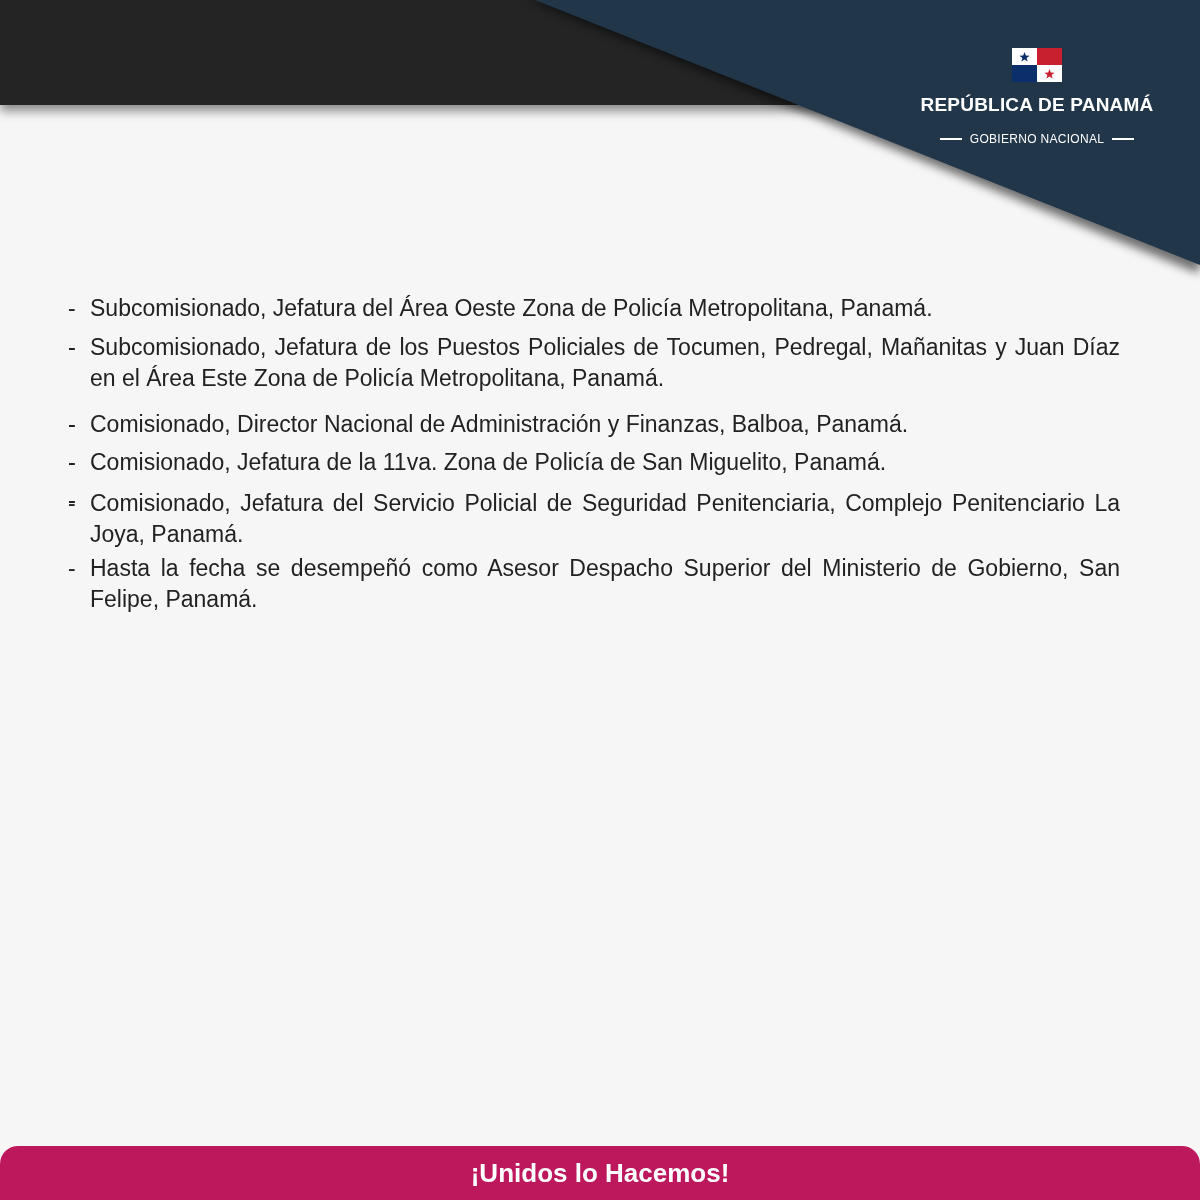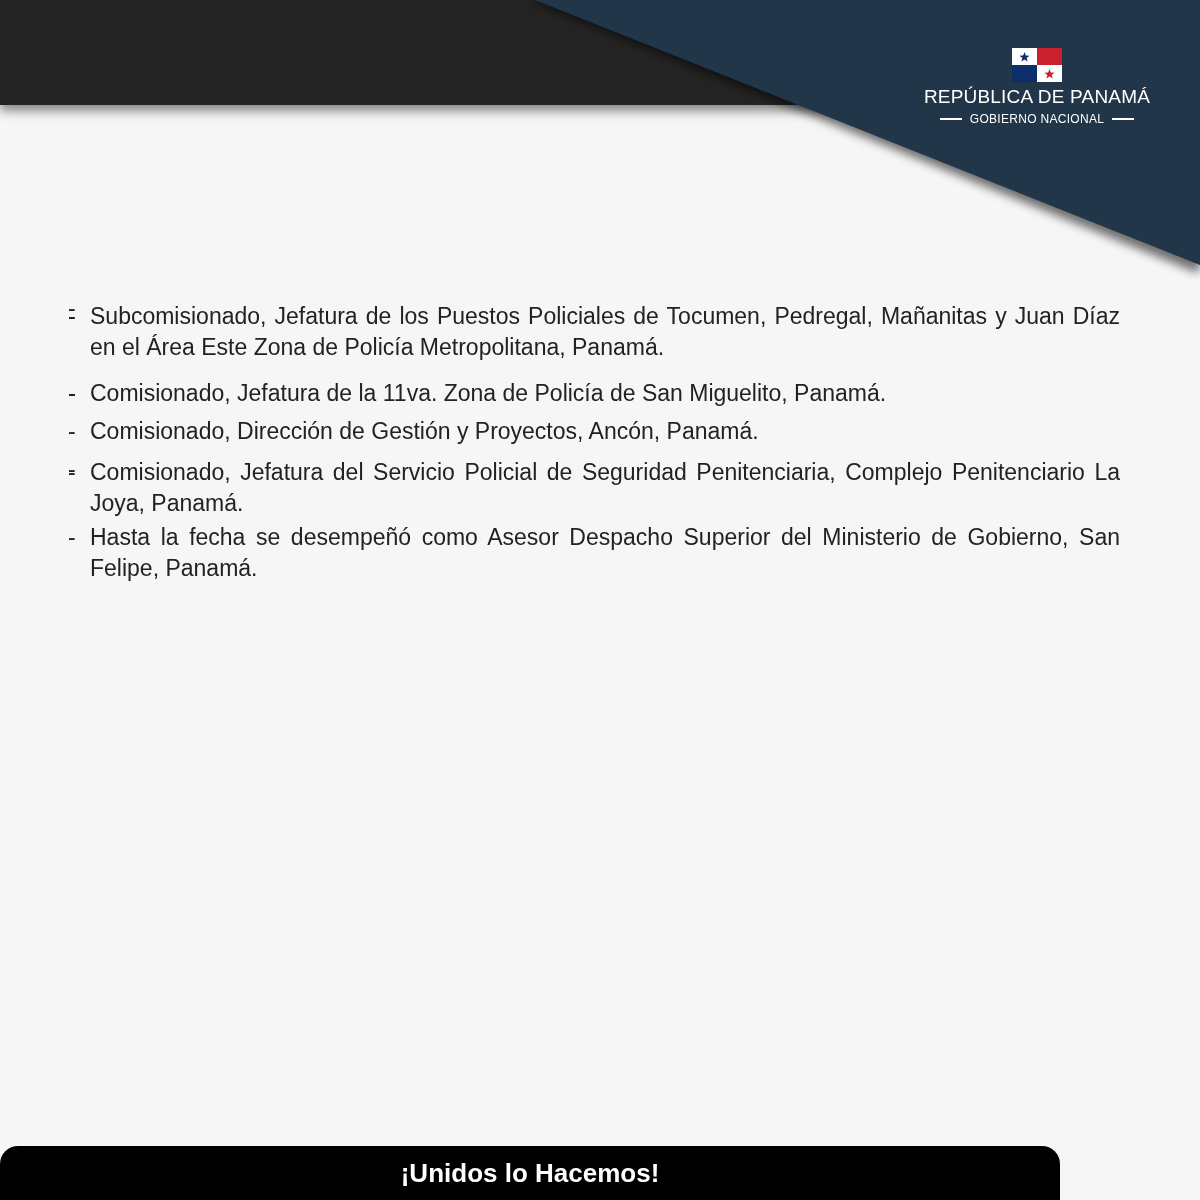--- a/index.html
+++ b/index.html
@@ -49,27 +49,28 @@
       z-index: 4;
       text-align: center;
       color: #ffffff;
     }
     .flag {
       display: inline-block;
       width: 50px;
       height: 34px;
     }
     .brand-title {
+      margin-top: 8px;
       font-size: 19px;
-      font-weight: normal;
+      font-weight: bold;
       letter-spacing: 0.2px;
       white-space: nowrap;
     }
     .brand-sub {
-      margin-top: 4px;
+      margin-top: 16px;
       font-size: 12px;
       letter-spacing: 0.3px;
       display: flex;
       align-items: center;
       justify-content: center;
       gap: 8px;
       white-space: nowrap;
     }
     .brand-sub .rule {
       display: inline-block;
@@ -94,23 +95,23 @@
     }
     .item .dash {
       position: absolute;
       left: 0;
       top: 0;
     }
     .footer {
       position: absolute;
       left: 0;
       top: 1146px;
-      width: 1060px;
+      width: 1200px;
       height: 54px;
-      background: #000000;
+      background: #be185d;
       border-radius: 18px 18px 0 0;
       z-index: 5;
       color: #ffffff;
       font-size: 26px;
       font-weight: bold;
       display: flex;
       align-items: center;
       justify-content: center;
     }
   </style>
@@ -140,44 +141,45 @@
   <div class="brand-sub">
     <span class="rule"></span>
     <span>GOBIERNO NACIONAL</span>
     <span class="rule"></span>
   </div>
 </div>
 
 <div class="content">
   <div class="item" style="margin-bottom:8px;">
     <span class="dash">-</span>
+    <span>Subcomisionado, Jefatura del Área Oeste Zona de Policía Metropolitana, Panamá.</span>
   </div>
   <div class="item" style="margin-bottom:4px;">
     <span class="dash">-</span>
   </div>
   <div class="item" style="margin-bottom:15px;">
     <span class="dash">-</span>
     <span>Subcomisionado, Jefatura de los Puestos Policiales de Tocumen, Pedregal, Mañanitas y Juan Díaz en el Área Este Zona de Policía Metropolitana, Panamá.</span>
   </div>
   <div class="item" style="margin-bottom:7px;">
     <span class="dash">-</span>
   </div>
   <div class="item" style="margin-bottom:7px;">
     <span class="dash">-</span>
+    <span>Comisionado, Director Nacional de Administración y Finanzas, Balboa, Panamá.</span>
   </div>
   <div class="item" style="margin-bottom:7px;">
     <span class="dash">-</span>
   </div>
   <div class="item" style="margin-bottom:7px;">
     <span class="dash">-</span>
     <span>Comisionado, Jefatura de la 11va. Zona de Policía de San Miguelito, Panamá.</span>
   </div>
   <div class="item" style="margin-bottom:7px;">
     <span class="dash">-</span>
-    <span>Comisionado, Dirección de Gestión y Proyectos, Ancón, Panamá.</span>
   </div>
   <div class="item" style="margin-bottom:10px;">
     <span class="dash">-</span>
   </div>
   <div class="item" style="margin-bottom:3px;">
     <span class="dash">-</span>
     <span>Comisionado, Jefatura del Servicio Policial de Seguridad Penitenciaria, Complejo Penitenciario La Joya, Panamá.</span>
   </div>
   <div class="item">
     <span class="dash">-</span>

